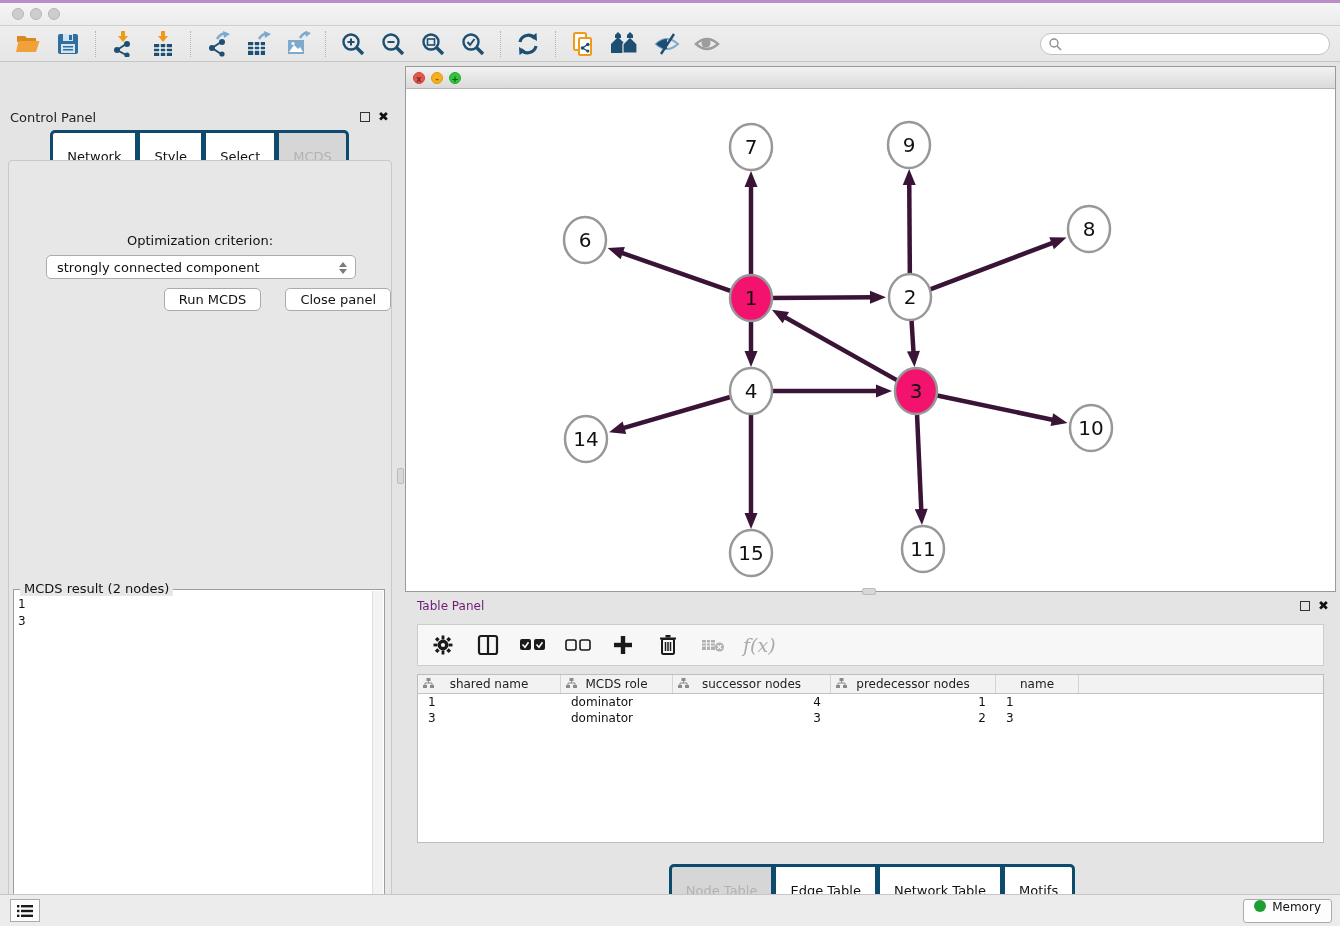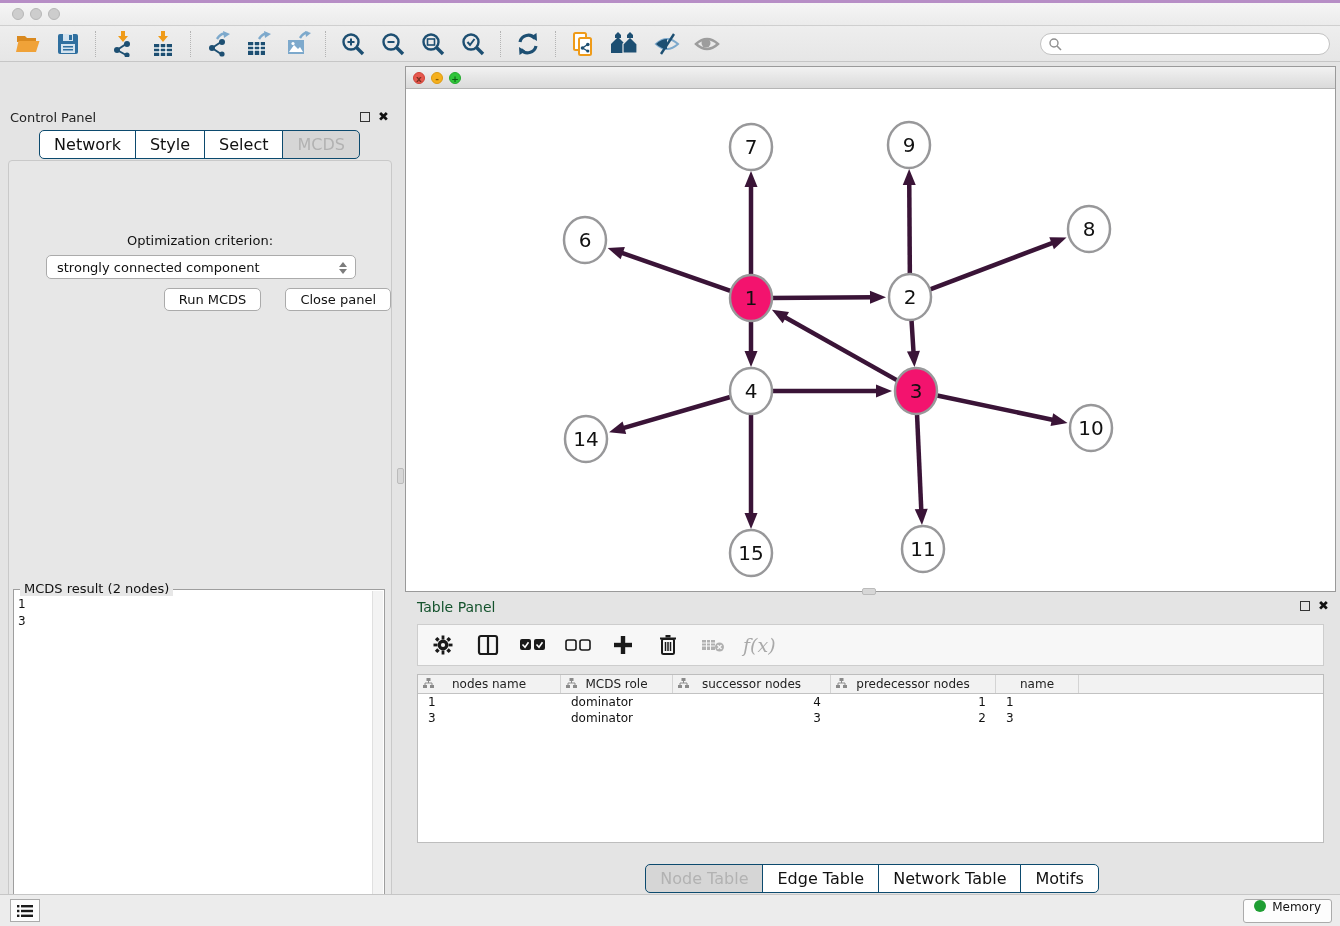--- a/index.html
+++ b/index.html
@@ -25,22 +25,22 @@
   .search-wrap { position:absolute; right:10px; top:7px; width:290px; height:22px;
     background:#fff; border:1px solid #c2c2c2; border-radius:11px; display:flex; align-items:center; padding-left:7px; }
   .search-wrap input { border:none; outline:none; flex:1; font-size:12px; height:18px; background:transparent; }
 
   
   .control-panel { position:absolute; left:0; top:66px; width:400px; height:816px;margin-top:40px; }
   .cp-head { position:absolute; left:10px; top:4px; font-size:13px; color:#222; }
   .panel-float { position:absolute; top:6px; width:10px; height:10px; border:1.5px solid #333; }
   .panel-close { position:absolute; top:3px; font-size:13px; font-weight:bold; color:#111; }
   .cp-tabs { position:absolute; left:0; top:24px; width:100%; display:flex; justify-content:center; }
-  .tab { border:1px solid #0c4a6e; background:#fff; color:#111; font-size:16px;
-    padding:4px 14px; margin-left:-1px; position:relative; }
+  .tab { border:3px solid #0c4a6e; background:#fff; color:#111; font-size:13px;
+    padding:16px 14px; margin-left:-1px; position:relative; }
   .tab.first { border-radius:5px 0 0 5px; }
   .tab.last { border-radius:0 5px 5px 0; }
   .tab.active { background:#d6d6d6; color:#b2b2b2; }
   .cp-body { position:absolute; left:8px; top:54px; width:384px; height:756px;
     background:#e7e7e7; border:1px solid #c9c9c9; border-radius:4px; }
   .opt-label { position:absolute; left:0; width:100%; top:72px; text-align:center; font-size:13px; color:#111; }
   .criterion { position:absolute; left:37px; top:94px; width:310px; height:24px; background:#fff;
     border:1px solid #ababab; border-radius:5px; font-size:13px; color:#111;
     display:flex; align-items:center; padding-left:10px; }
   .stepper { position:absolute; right:6px; top:4px; width:12px; height:16px; display:flex;
@@ -72,21 +72,21 @@
   .tl.yel { left:25px; background:#f5b01e; border:1px solid #dd9a12; color:#8a5d05; }
   .tl.grn { left:43px; background:#30c53a; border:1px solid #24a92e; color:#0e5d14; }
   .net-canvas { position:absolute; left:0; top:22px; width:929px; height:502px; background:#fff; }
   .grip-v { position:absolute; left:397px; top:468px; width:7px; height:16px;
     background:#d7d7d7; border:1px solid #bbb; border-radius:2px; }
   .grip-h { position:absolute; left:862px; top:588px; width:14px; height:7px;
     background:#d7d7d7; border:1px solid #bbb; border-radius:2px; }
 
   
   .table-panel { position:absolute; left:405px; top:596px; width:935px; height:290px; }
-  .tp-head { position:absolute; left:12px; top:3px; font-size:14px; color:#14532d; }
+  .tp-head { position:absolute; left:12px; top:3px; font-size:12px; color:#701a75; }
   .tp-toolbar { position:absolute; left:12px; top:28px; width:907px; height:42px;
     background:#f7f7f7; border:1px solid #cdcdcd; display:flex; align-items:center; padding-left:10px; gap:15px; }
   .tp-toolbar .tbtn { margin:0; }
   .fx { font-family:"DejaVu Serif","Liberation Serif",serif; font-style:italic;
     font-size:19px; color:#a9a9a9; }
   .tp-table { position:absolute; left:12px; top:78px; width:907px; height:169px;
     background:#fff; border:1px solid #bdbdbd; overflow:hidden; }
   .thead { display:flex; height:19px; background:#f2f2f2; border-bottom:1px solid #c2c2c2; }
   .th { display:flex; align-items:center; font-size:12px; color:#222; border-right:1px solid #d4d4d4;
     position:relative; justify-content:center; }
@@ -456,21 +456,21 @@
               <rect x="0" y="7" width="4" height="3"></rect>
               <rect x="7" y="7" width="4" height="3"></rect>
             </g>
             <g stroke="#8a8a8a" stroke-width="1">
               <line x1="5.5" y1="3" x2="5.5" y2="5"></line>
               <line x1="2" y1="5" x2="9" y2="5"></line>
               <line x1="2" y1="5" x2="2" y2="7"></line>
               <line x1="9" y1="5" x2="9" y2="7"></line>
             </g>
           </svg>
-          <span>nodes name</span>
+          <span>shared name</span>
         </div>
         <div class="th" style="width: 112px;">
           <svg class="hicon" width="11" height="11" viewBox="0 0 11 11">
             <g fill="#8a8a8a">
               <rect x="3.5" y="0" width="4" height="3"></rect>
               <rect x="0" y="7" width="4" height="3"></rect>
               <rect x="7" y="7" width="4" height="3"></rect>
             </g>
             <g stroke="#8a8a8a" stroke-width="1">
               <line x1="5.5" y1="3" x2="5.5" y2="5"></line>

